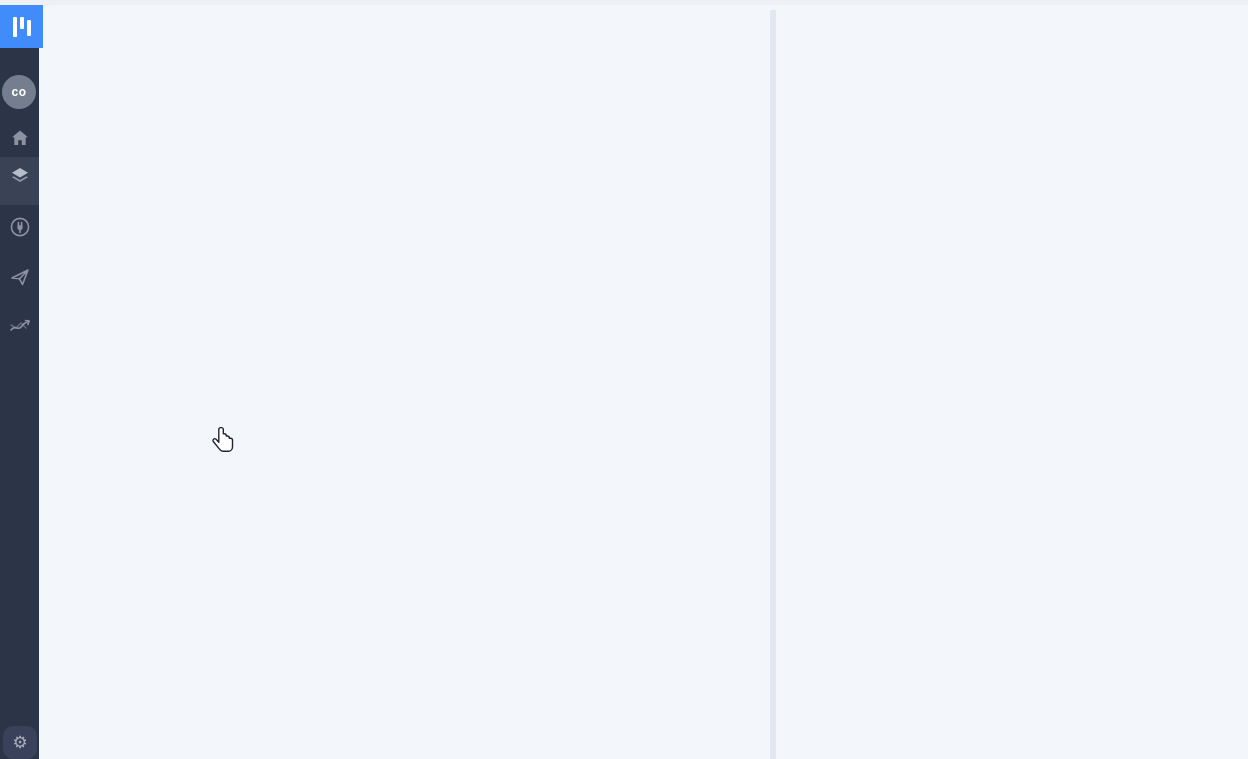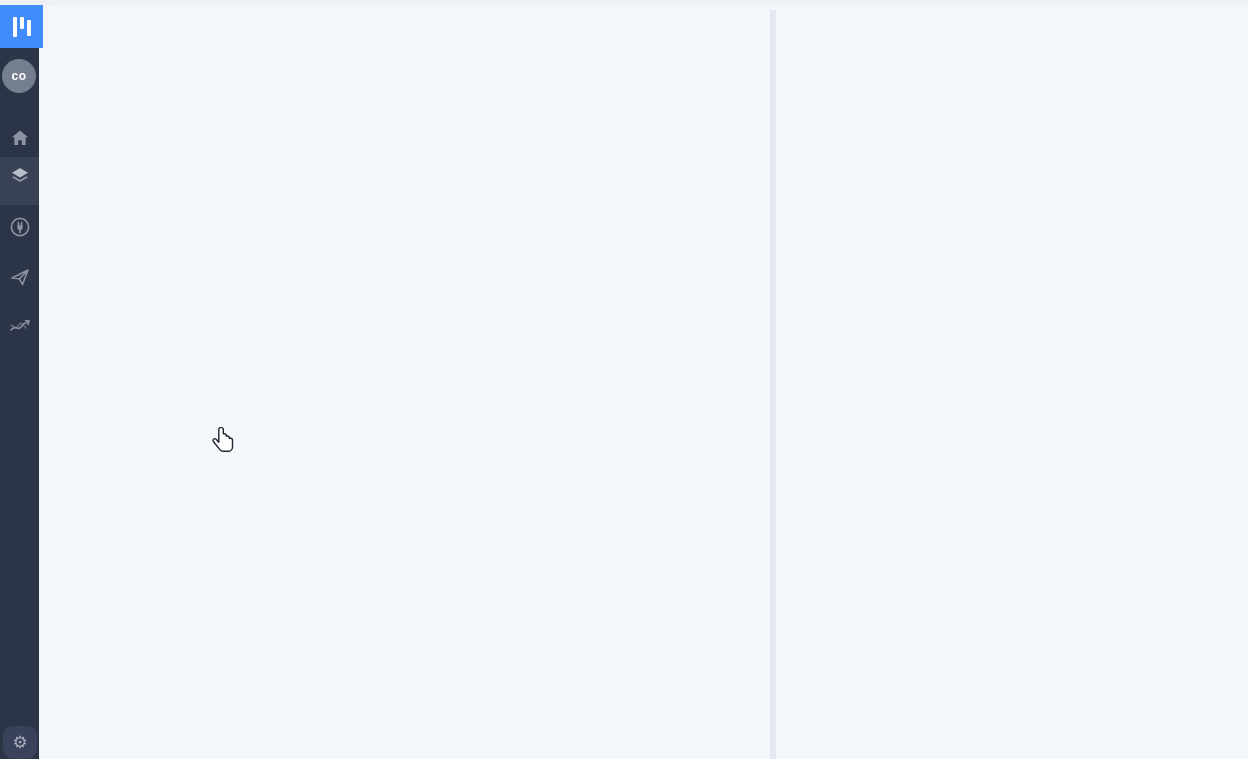--- a/index.html
+++ b/index.html
@@ -15,21 +15,21 @@
   
   .sidebar { position:absolute; left:0; top:5px; width:39px; height:754px; background:#2c3547; z-index:2; }
   .logo { position:absolute; left:0; top:5px; width:43px; height:43px; background:#3f8cfa; z-index:4;
           display:flex; align-items:center; justify-content:center; cursor:pointer; }
   .logo-bars { display:flex; align-items:flex-start; gap:3px; height:20px; }
   .logo-bars i { display:block; width:4px; background:#fff; border-radius:1px; }
   .logo-bars i:nth-child(1){ height:20px; }
   .logo-bars i:nth-child(2){ height:12px; }
   .logo-bars i:nth-child(3){ height:16px; margin-top:3px; }
 
-  .avatar { position:absolute; left:2px; top:59px; width:34px; height:34px; border-radius:50%;
+  .avatar { position:absolute; left:2px; top:75px; width:34px; height:34px; border-radius:50%;
             background:#757e8f; color:#fff; font-size:12px; font-weight:bold; letter-spacing:.5px;
             display:flex; align-items:center; justify-content:center; z-index:3; cursor:pointer; }
 
   .side-item { position:absolute; left:0; width:39px; height:40px; display:flex; align-items:center;
                justify-content:center; color:#8b92a1; cursor:pointer; z-index:3; }
   .side-item svg { display:block; }
   .side-active-bg { position:absolute; left:0; top:152px; width:39px; height:48px; background:#3a4356; z-index:2; }
   .gear-wrap { position:absolute; left:3px; top:726px; width:34px; height:33px; background:#39425a;
                border-radius:10px; display:flex; align-items:center; justify-content:center; z-index:3;
                color:#a7adba; font-size:17px; cursor:pointer; }

